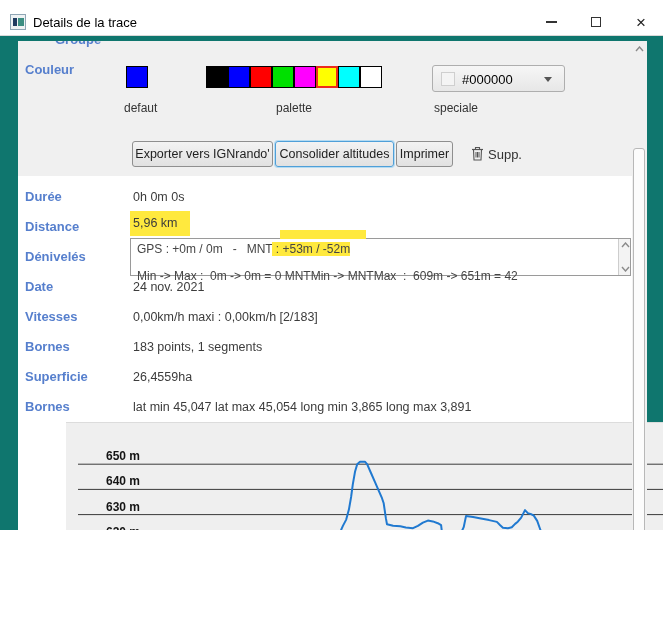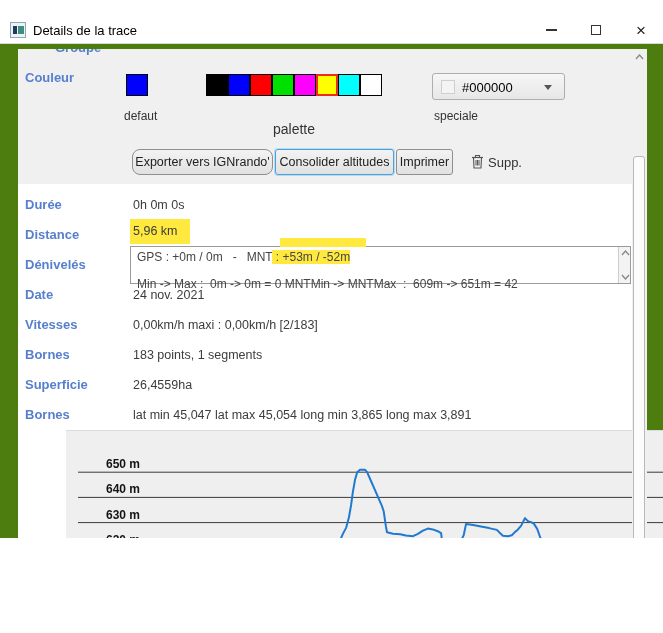--- a/index.html
+++ b/index.html
@@ -1,18 +1,18 @@
 <!DOCTYPE html>
 <html><head>
 <meta charset="utf-8">
 <style>
   * { margin:0; padding:0; box-sizing:border-box; }
   html,body { width:663px; height:633px; }
   body { font-family:"Liberation Sans", sans-serif; position:relative; }
-  .window { position:absolute; left:0; top:16px; width:663px; height:522px; background:#4d7c0f; overflow:hidden; }
+  .window { position:absolute; left:0; top:8px; width:663px; height:522px; background:#0f766e; overflow:hidden; }
 
   
   .titlebar { position:absolute; left:0; top:0; width:663px; height:28px; background:#ffffff; border-bottom:1px solid #d9d9d9; }
   .app-icon { position:absolute; left:10px; top:6px; width:16px; height:16px; background:#eef2f4; border:1px solid #8fa6b5; }
   .app-icon .ic-l { position:absolute; left:2px; top:3px; width:4px; height:8px; background:#1f3a5f; }
   .app-icon .ic-r { position:absolute; left:7px; top:3px; width:6px; height:8px; background:#3c8e82; }
   .title-text { position:absolute; left:33px; top:7px; font-size:13px; color:#000; }
   .cap-btn { position:absolute; top:0; width:32px; height:28px; display:flex; align-items:center; justify-content:center; cursor:default; }
   .cap-min { left:535px; } .cap-max { left:580px; } .cap-close { left:625px; }
   .glyph-min { width:11px; height:1.5px; background:#333; }
@@ -24,29 +24,29 @@
   .sec-top { position:absolute; left:0; top:0; width:614px; height:135px; background:#f0f0f0;padding-left:48px; }
   .blue-label { color:#567fcd; font-weight:bold; font-size:13px; }
   .groupe-clip { position:absolute; left:37px; top:0; width:70px; height:9px; overflow:hidden; }
   .groupe-clip span { display:block; margin-top:-9px; }
   .lbl-couleur { position:absolute; left:7px; top:21px; }
   .swatch-default { position:absolute; left:108px; top:25px; width:22px; height:22px; border:1px solid #000; }
   .cap-defaut { position:absolute; left:106px; top:60px; font-size:12px; color:#333; }
   .palette-row { position:absolute; left:188px; top:25px; height:22px; display:flex; }
   .pal-sw { width:22px; height:22px; border:1px solid #000; margin-right:0; }
   .pal-sw.selected { border:2px solid #ee2c1c; }
-  .cap-palette { position:absolute; left:188px; top:60px; width:176px; text-align:center; font-size:14px; color:#333;margin-top:12px; }
+  .cap-palette { position:absolute; left:188px; top:60px; width:176px; text-align:center; font-size:12px; color:#333; }
   .speciale { position:absolute; left:414px; top:24px; width:133px; height:27px; border:1px solid #aeaeae; border-radius:3px; background:linear-gradient(#f6f6f6,#e7e7e7); }
   .speciale .mini-square { position:absolute; left:8px; top:6px; width:14px; height:14px; background:#f4f4f4; border:1px solid #cfcfcf; }
   .speciale .val { position:absolute; left:29px; top:6px; font-size:13px; color:#000; }
   .speciale .dd-arrow { position:absolute; right:12px; top:11px; width:0; height:0; border-left:4px solid transparent; border-right:4px solid transparent; border-top:5px solid #555; }
   .cap-speciale { position:absolute; left:416px; top:60px; font-size:12px; color:#333; }
 
   .btn { position:absolute; top:100px; height:26px; border:1px solid #8f8f8f; border-radius:3px; background:linear-gradient(#f3f3f3,#e1e1e1); font-family:"Liberation Sans", sans-serif; font-size:12.5px; color:#222; text-align:center; line-height:24px; }
-  .btn-export { left:114px; width:141px;border-radius:8px; }
+  .btn-export { left:114px; width:141px; }
   .btn-consolider { left:257px; width:119px; border:1px solid #4f9fd8; box-shadow:0 0 0 1px #b4dbf2; }
   .btn-imprimer { left:378px; width:57px; }
   .trash { position:absolute; left:453px; top:105px; }
   .cap-supp { position:absolute; left:470px; top:106px; font-size:13px; color:#333; }
 
   
   .sec-details { position:absolute; left:0; top:135px; width:614px; height:246px; background:#fff; }
   .frow-label { position:absolute; left:7px; }
   .frow-value { position:absolute; left:115px; font-size:12.5px; color:#3c3c3c; }
   .hl { background:#ffe93e; }

